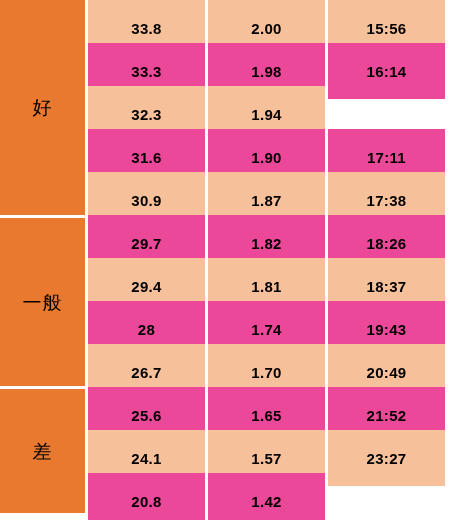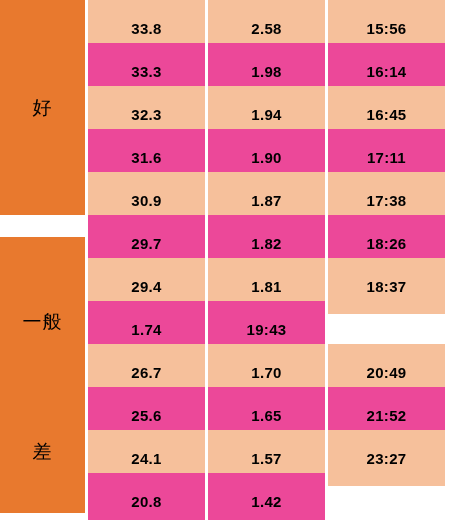--- a/index.html
+++ b/index.html
@@ -77,43 +77,42 @@
 </style>
 </head>
 <body>
 
 <div id="rating-table">
 
   <div id="group-col-host">
       <div class="group-col" style="top: 0px; height: 215px;">
         <span class="group-label">好</span>
       </div>
-      <div class="group-col" style="top: 218px; height: 168px; margin-top: 19px;">
+      <div class="group-col" style="top: 218px; height: 168px;">
         <span class="group-label">一般</span>
       </div>
       <div class="group-col" style="top: 389px; height: 124px;">
         <span class="group-label">差</span>
       </div>
     </div>
 
   <div class="data-grid" id="data-grid-host">
       <div class="data-row band-dark">
         <div class="data-cell">33.8</div>
-        <div class="data-cell">2.58</div>
+        <div class="data-cell">2.00</div>
         <div class="data-cell">15:56</div>
       </div>
       <div class="data-row band-light">
         <div class="data-cell">33.3</div>
         <div class="data-cell">1.98</div>
         <div class="data-cell">16:14</div>
       </div>
       <div class="data-row band-dark">
         <div class="data-cell">32.3</div>
         <div class="data-cell">1.94</div>
-        <div class="data-cell">16:45</div>
       </div>
       <div class="data-row band-light">
         <div class="data-cell">31.6</div>
         <div class="data-cell">1.90</div>
         <div class="data-cell">17:11</div>
       </div>
       <div class="data-row band-dark">
         <div class="data-cell">30.9</div>
         <div class="data-cell">1.87</div>
         <div class="data-cell">17:38</div>
@@ -122,20 +121,21 @@
         <div class="data-cell">29.7</div>
         <div class="data-cell">1.82</div>
         <div class="data-cell">18:26</div>
       </div>
       <div class="data-row band-dark">
         <div class="data-cell">29.4</div>
         <div class="data-cell">1.81</div>
         <div class="data-cell">18:37</div>
       </div>
       <div class="data-row band-light">
+        <div class="data-cell">28</div>
         <div class="data-cell">1.74</div>
         <div class="data-cell">19:43</div>
       </div>
       <div class="data-row band-dark">
         <div class="data-cell">26.7</div>
         <div class="data-cell">1.70</div>
         <div class="data-cell">20:49</div>
       </div>
       <div class="data-row band-light">
         <div class="data-cell">25.6</div>

